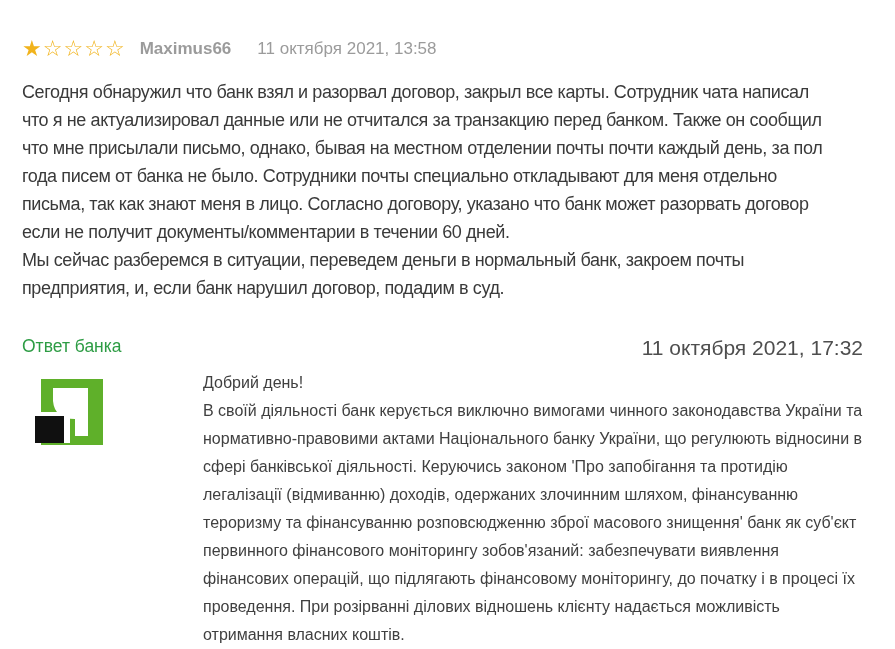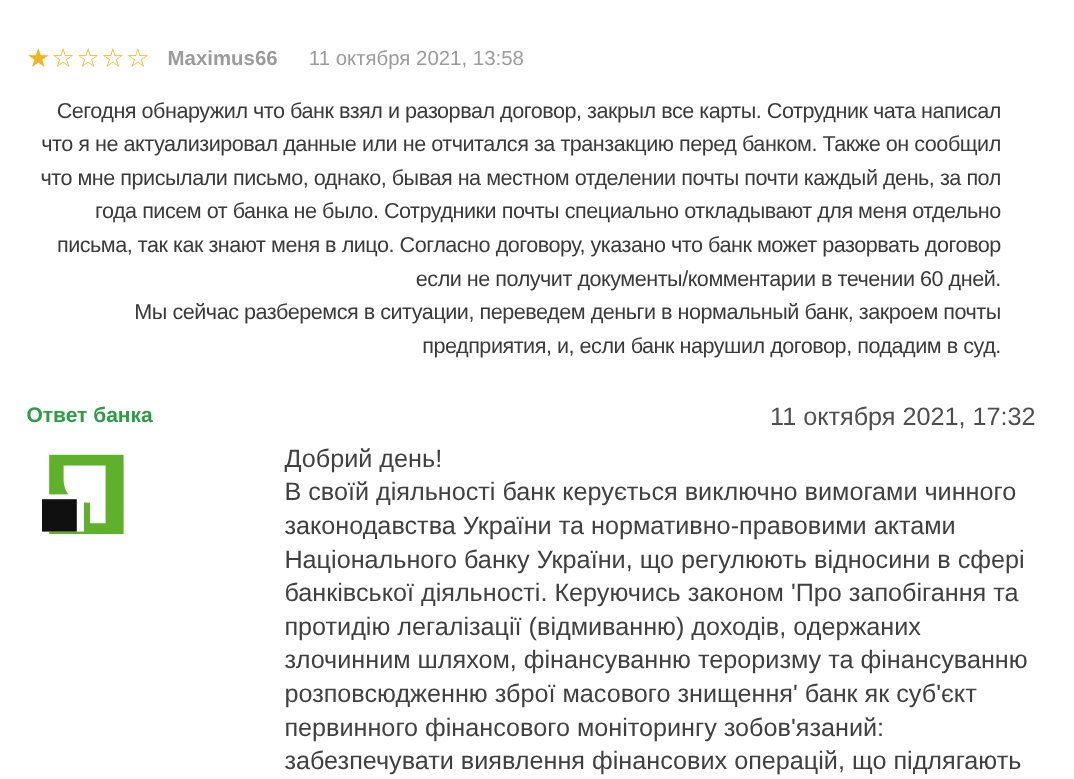--- a/index.html
+++ b/index.html
@@ -15,34 +15,34 @@
     font-size: 21px; font-weight: 700; color: #1b1b22;
     letter-spacing: -0.2px; line-height: 1.2;
   }
 
   .meta-row { display: flex; align-items: center; margin-top: 23px; height: 24px; }
   .stars { display: flex; align-items: center; font-size: 22px; line-height: 1; letter-spacing: 1px; }
   .star { display: inline-block; }
   .author { margin-left: 14px; font-size: 17px; color: #9b9b9b; font-weight: bold; }
   .review-date { margin-left: 26px; font-size: 17px; color: #9b9b9b; }
 
-  .review-text { margin-top: 17px; max-width: 812px; text-align: right; }
+  .review-text { margin-top: 17px; max-width: 812px; }
   .review-text p {
     font-size: 18px; line-height: 28px; color: #3a3a3a; letter-spacing: -0.4px;
   }
 
   .response { display: flex; margin-top: 34px; }
   .response-left { width: 181px; flex-shrink: 0; }
-  .response-label { font-size: 17.5px; font-weight: 700; }
+  .response-label { font-size: 17.5px; font-weight: 400; }
   .logo-wrap { margin-top: 20px; margin-left: 6px; width: 78px; height: 78px; }
 
   .response-body { flex: 1; max-width: 660px; }
   .response-date { font-size: 21px; color: #4e4e4e; text-align: right; }
   .response-text { margin-top: 9px; }
-  .response-text p { font-size: 21px; line-height: 28px; color: #404040; margin-left: 34px; }
+  .response-text p { font-size: 16px; line-height: 28px; color: #404040; }
 </style>
 </head>
 <body>
 
 <div class="page">
 
 
   <div class="meta-row">
     <span class="stars">
         <span class="star" style="color: rgb(241, 179, 28);">★</span>

